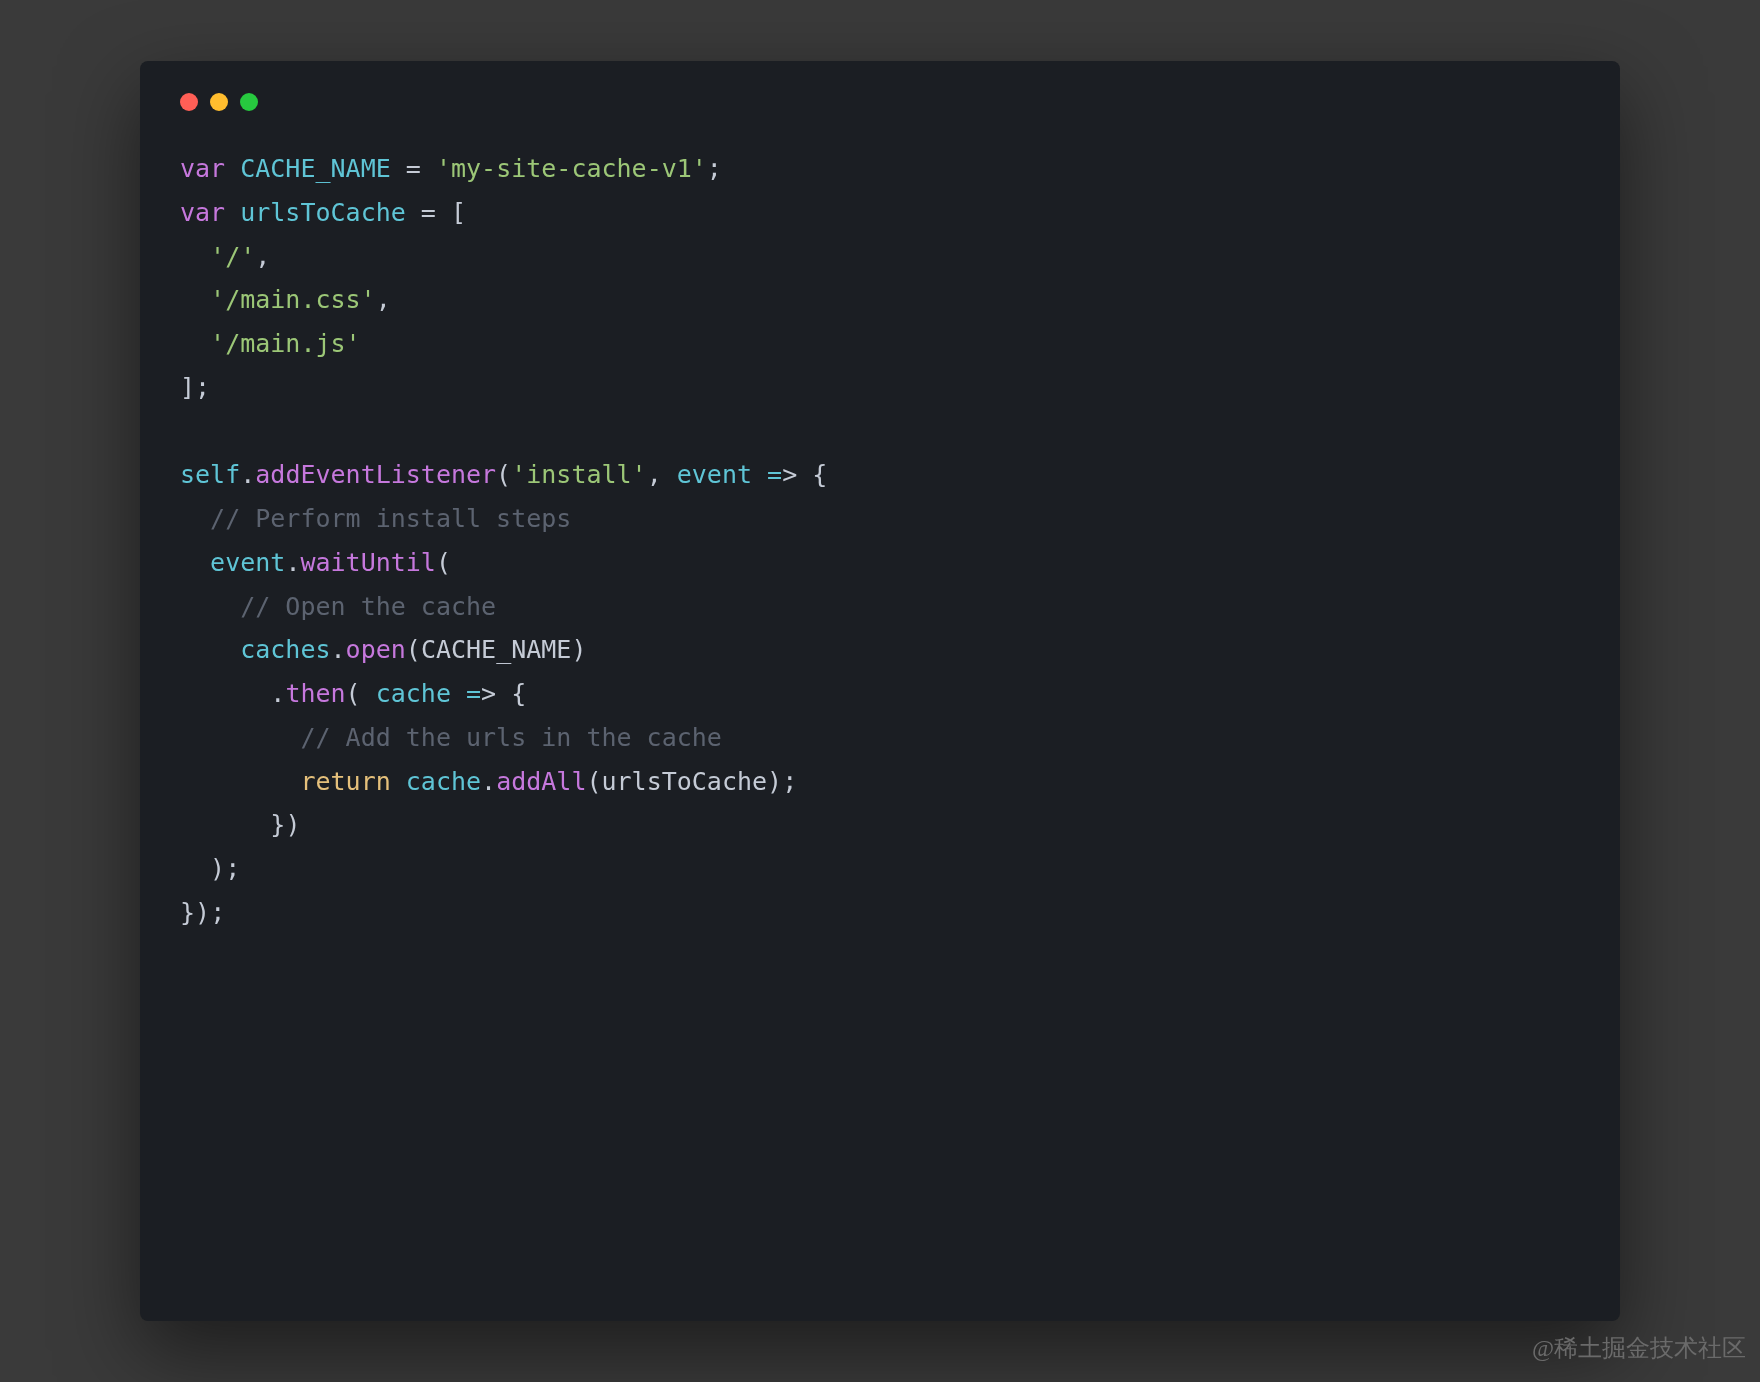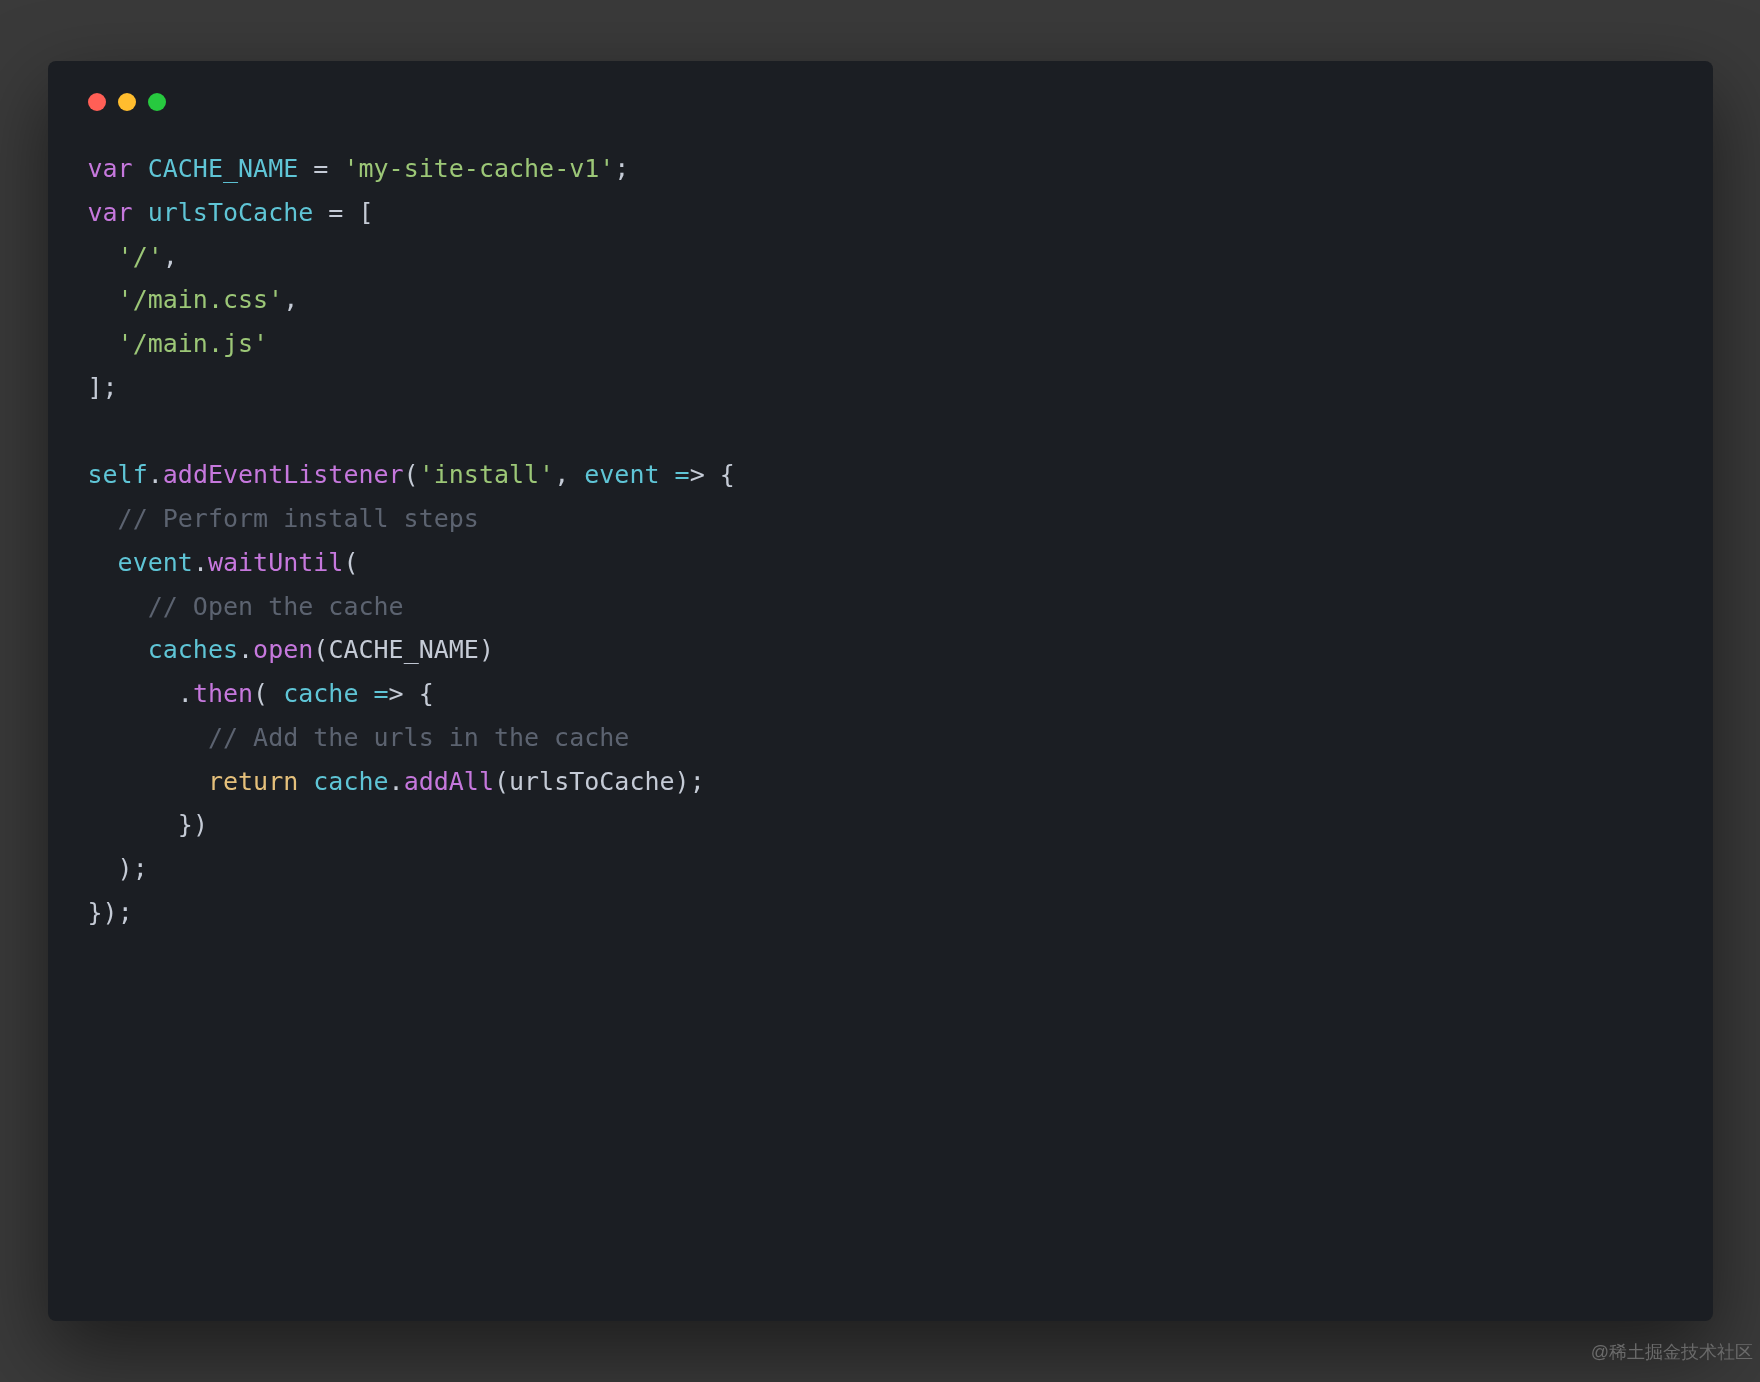--- a/index.html
+++ b/index.html
@@ -14,21 +14,21 @@
       height: 1382px;
       font-family: 'Menlo', 'Monaco', 'Consolas', monospace;
       position: relative;
       display: flex;
       align-items: center;
       justify-content: center;
     }
     
     .code-window {
       background: #1b1e23;
-      width: 1665px;
+      width: 1480px;
       height: 1260px;
       border-radius: 8px;
       box-shadow: 0 30px 80px rgba(0,0,0,0.5);
       padding: 32px 40px;
     }
     
     .traffic-lights {
       display: flex;
       gap: 12px;
       margin-bottom: 36px;
@@ -61,24 +61,24 @@
     .arrow-eq { color: #5fc5d6; }
     .arrow-gt { color: #c5cbd6; }
     .comment { color: #5c6370; }
     .ret { color: #e5c07b; }
     .white { color: #c5cbd6; }
     .paren { color: #c5cbd6; }
     
     .watermark {
       position: absolute;
       bottom: 18px;
-      right: 7px;
+      right: 14px;
       color: #6a6a6a;
-      font-size: 18px;
-      font-family: Liberation Sans, sans-serif;
+      font-size: 24px;
+      font-family: Liberation Serif, serif;
     }
   </style>
 </head>
 <body>
 
 <div class="code-window">
   <div class="traffic-lights">
     <div class="light red"></div>
     <div class="light yellow"></div>
     <div class="light green"></div>

